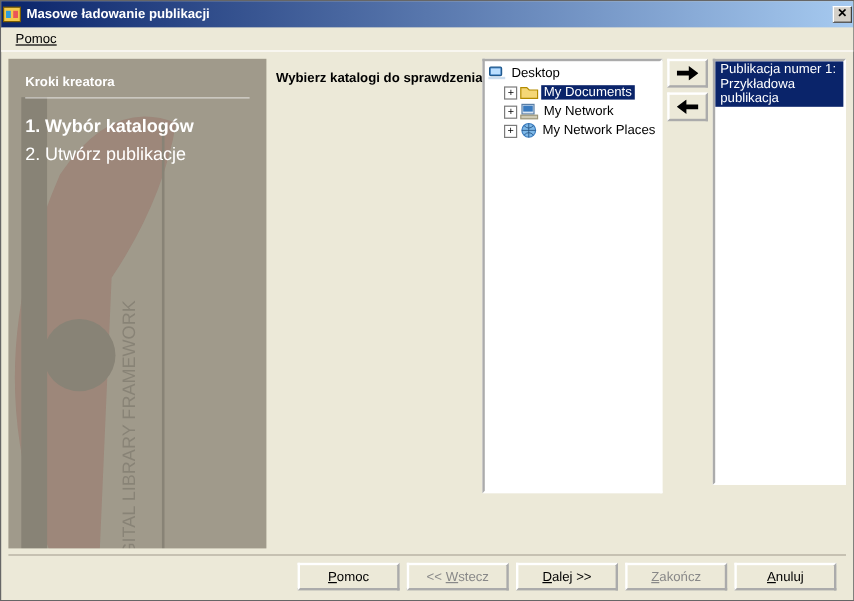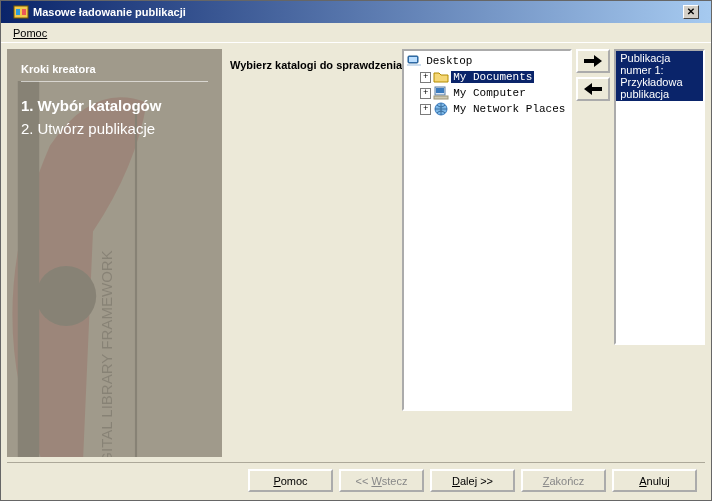--- a/index.html
+++ b/index.html
@@ -1,20 +1,20 @@
 <!DOCTYPE html>
 <html><head>
 <meta charset="utf-8">
 <style>
 * { box-sizing: border-box; margin: 0; padding: 0; }
 body { font-family: Tahoma, Arial, sans-serif; font-size: 11px; background: #d4d0c8; width: 712px; height: 501px; overflow: hidden; }
 
 .window { width: 712px; height: 501px; border: 1px solid #666; background: #ece9d8; display: flex; flex-direction: column; }
 
-.titlebar { background: linear-gradient(to right, #0a246a, #a6caf0); height: 22px; display: flex; align-items: center; padding: 0 12px; color: #fff; font-weight: bold; }
+.titlebar { background: linear-gradient(to right, #0a246a, #a6caf0); height: 22px; display: flex; align-items: center; padding: 0 1px; color: #fff; font-weight: bold; }
 .titlebar-icon { width: 16px; height: 16px; margin-right: 4px; display: inline-block; }
 .titlebar-text { flex: 1; font-size: 11px; }
 .titlebar-close { width: 16px; height: 14px; background: #d4d0c8; border: 1px solid #fff; border-right-color: #404040; border-bottom-color: #404040; display: flex; align-items: center; justify-content: center; color: #000; font-weight: bold; font-size: 10px; line-height: 1; cursor: default; }
 
 .menubar { height: 20px; background: #ece9d8; border-bottom: 1px solid #fff; display: flex; align-items: center; padding: 0 6px; }
 .menubar-item { padding: 2px 6px; text-decoration: underline; cursor: default; }
 
 .main-area { flex: 1; display: flex; padding: 6px 6px 0 6px; gap: 6px; }
 
 .sidebar { width: 215px; background: #a09a8b; position: relative; overflow: hidden; }
@@ -26,22 +26,22 @@
 .step-list li { padding: 3px 0; font-size: 15px; }
 .step-list li.active { font-weight: bold; }
 .step-num { margin-right: 4px; }
 
 .content { flex: 1; display: flex; flex-direction: row; }
 .content-title { font-weight: bold; font-size: 11px; padding: 10px 0 8px 2px;}
 
 .picker-row { flex: 1; display: flex; gap: 4px; }
 
 .tree-panel, .list-panel { border: 2px inset #fff; background: #fff; overflow: auto; }
-.tree-panel { width: 170px; height: 362px; font-family: Liberation Mono, monospace; }
-.list-panel { flex: 1; height: 296px; }
+.tree-panel { width: 150px; height: 362px; }
+.list-panel { flex: 1; height: 355px; }
 
 .tree { padding: 2px; }
 .tree-node { display: block; }
 .tree-row { display: flex; align-items: center; height: 16px; white-space: nowrap; }
 .tree-toggle { width: 11px; height: 11px; border: 1px solid #7b7b7b; background: #fff; display: inline-flex; align-items: center; justify-content: center; font-size: 9px; line-height: 1; margin-right: 2px; cursor: default; }
 .tree-icon { width: 16px; height: 16px; display: inline-flex; align-items: center; justify-content: center; margin-right: 2px; }
 .tree-label { padding: 0 2px; }
 .tree-label.selected { background: #0a246a; color: #fff; }
 .tree-children { padding-left: 14px; }
 
@@ -130,21 +130,21 @@
                 <div class="tree-node">
                   <div class="tree-row">
                     <span class="tree-toggle">+</span>
                     <span class="tree-icon">
                         <svg viewBox="0 0 16 16">
                           <rect x="2" y="2" width="10" height="8" fill="#dce7f3" stroke="#5a7fa6"></rect>
                           <rect x="3" y="3" width="8" height="5" fill="#3a7bbf"></rect>
                           <rect x="1" y="11" width="14" height="3" fill="#cfcab3" stroke="#9c9477"></rect>
                         </svg>
                       </span>
-                    <span class="tree-label">My Computer</span>
+                    <span class="tree-label">My Network</span>
                   </div>
                 </div>
                 <div class="tree-node">
                   <div class="tree-row">
                     <span class="tree-toggle">+</span>
                     <span class="tree-icon">
                         <svg viewBox="0 0 16 16">
                           <circle cx="8" cy="8" r="6" fill="#7db8e8" stroke="#3a7bbf"></circle>
                           <path d="M2 8 h12 M8 2 v12 M4 4 q4 4 8 0 M4 12 q4 -4 8 0" stroke="#2a5a8a" fill="none" stroke-width="0.8"></path>
                         </svg>

